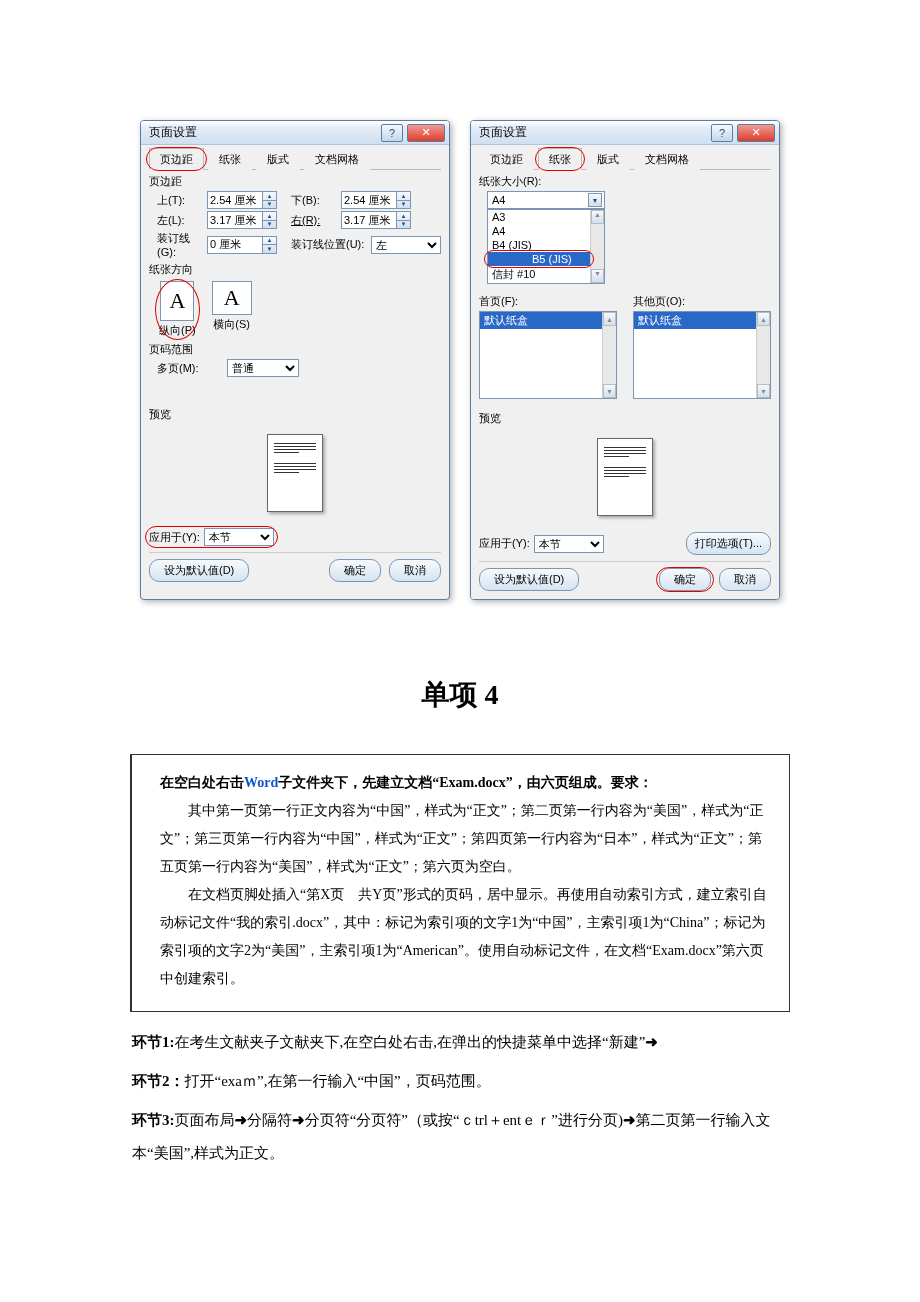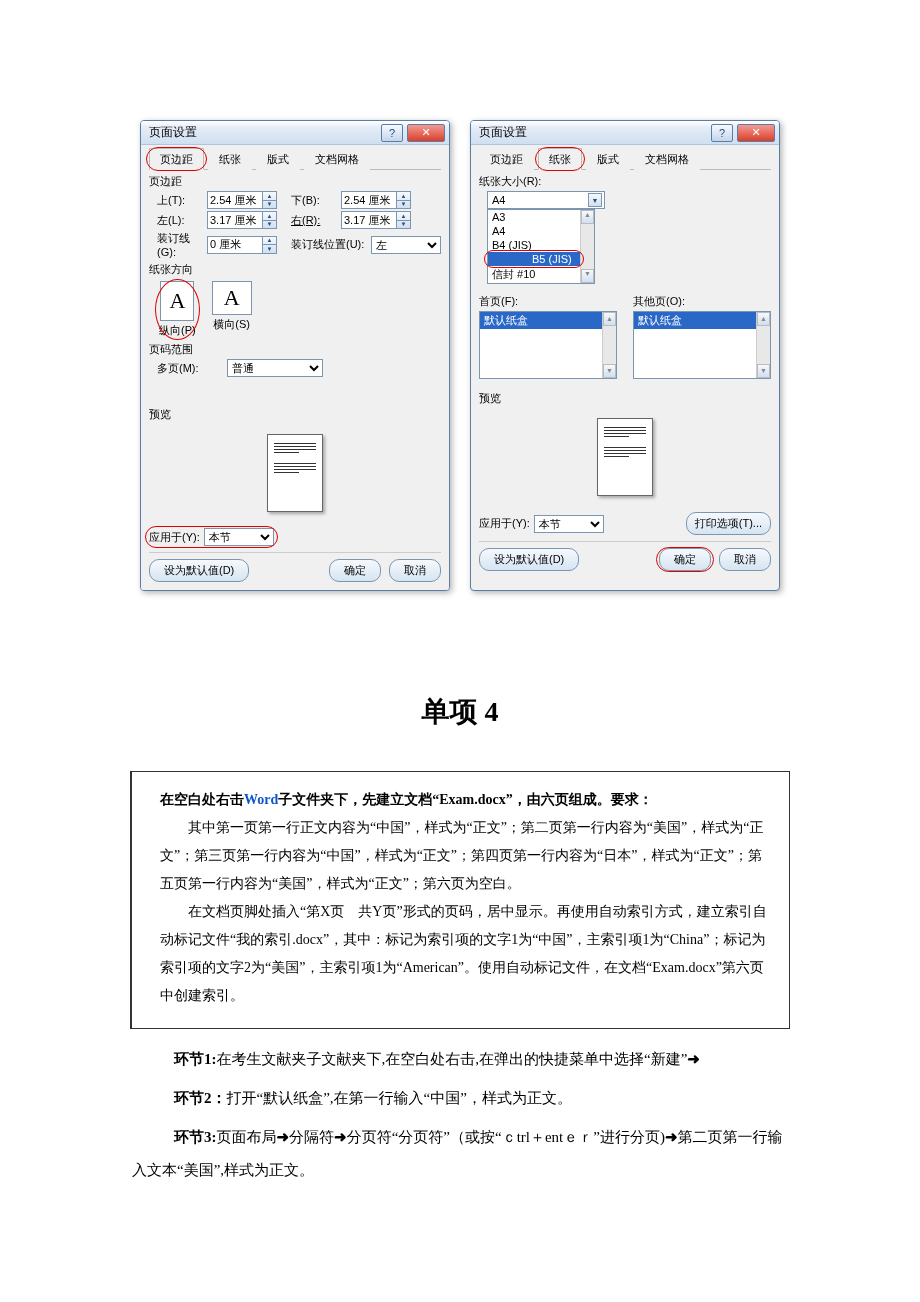--- a/index.html
+++ b/index.html
@@ -6,21 +6,21 @@
   body {
     margin: 0;
     padding: 0;
     background: #fff;
     font-family: "Microsoft YaHei", "SimSun", sans-serif;
     font-size: 12px;
     color: #000;
     width: 920px;
   }
   .container { padding: 120px 130px 40px 130px; }
-  .dialogs-row { display: flex; gap: 20px; justify-content: center; margin-bottom: 102px; }
+  .dialogs-row { display: flex; gap: 20px; justify-content: center; margin-bottom: 76px; }
   .dialog {
     width: 310px;
     border: 1px solid #5a7da6;
     background: #f0f0f0;
     box-shadow: 2px 2px 6px rgba(0,0,0,0.3);
     border-radius: 4px;
     overflow: hidden;
   }
   .titlebar {
     display: flex;
@@ -159,34 +159,33 @@
     background: linear-gradient(to bottom, #f6f9fd, #d0dff0);
     border: 1px solid #7a96b0;
     display: flex; align-items: center; justify-content: center;
     font-size: 7px;
     color: #2a4d7a;
   }
   .dd-list {
     border: 1px solid #7a96b0;
     background: #fff;
     font-size: 11px;
-    width: 108px;
+    width: 118px;
     position: relative;
   }
   .dd-list .opt { padding: 1px 4px; }
   .dd-list .opt.sel { background: #2a68c8; color: #fff; padding-left: 44px; }
   .paper-src-row { display: flex; gap: 16px; margin-top: 6px; }
   .paper-src-col { flex: 1; }
   .paper-src-col .listbox {
     border: 1px solid #7a96b0;
     background: #fff;
-    height: 68px;
+    height: 88px;
     font-size: 11px;
     position: relative;
-    font-family: Liberation Serif, serif;
   }
   .paper-src-col .listbox .opt { padding: 1px 4px; }
   .paper-src-col .listbox .opt.sel { background: #2a68c8; color: #fff; }
   .paper-src-col .listbox .scroll {
     position: absolute; right: 0; top: 0; bottom: 0;
     width: 14px;
     background: #e8e8e8;
     border-left: 1px solid #ccc;
     display: flex; flex-direction: column; justify-content: space-between;
   }
@@ -217,21 +216,21 @@
   .instruction-box .header-line { font-weight: bold; text-indent: 0; }
   .instruction-box .word { color: #1155cc; font-weight: bold; }
   .instruction-box p { margin: 0; text-indent: 2em; }
   .body-text {
     font-family: "SimSun", serif;
     font-size: 15px;
     line-height: 2.2;
     padding: 0 2px;
   }
   .body-text p { margin: 0 0 6px; }
-  .body-text .label { font-weight: bold; margin-left: 42px; }
+  .body-text .label { font-weight: bold; }
   .arrow-char { font-weight: bold; }
 </style>
 </head>
 <body>
 
 <div class="container">
 
   <div class="dialogs-row">
 
     <div class="dialog">
@@ -307,21 +306,21 @@
             <span>纵向(P)</span>
           </div>
           <div class="orient">
             <div class="orient-box land">A</div>
             <span>横向(S)</span>
           </div>
         </div>
         <div class="fieldset-label">页码范围</div>
         <div class="row" style="padding-left:8px;">
           <span class="lbl">多页(M):</span>
-          <select class="small" style="width:96px;margin-left:20px;"><option>普通</option></select>
+          <select class="small" style="width:72px;margin-left:20px;"><option>普通</option></select>
         </div>
         <div style="height:24px;"></div>
         <div class="fieldset-label">预览</div>
         <div class="preview-area">
           <div class="preview-page">
             <div></div>
               <div></div>
               <div></div>
               <div style="width:60%"></div>
             <div style="border:none;height:6px;"></div>
@@ -446,20 +445,20 @@
     </p>
     <p>其中第一页第一行正文内容为“中国”，样式为“正文”；第二页第一行内容为“美国”，样式为“正文”；第三页第一行内容为“中国”，样式为“正文”；第四页第一行内容为“日本”，样式为“正文”；第五页第一行内容为“美国”，样式为“正文”；第六页为空白。</p>
     <p>在文档页脚处插入“第X页　共Y页”形式的页码，居中显示。再使用自动索引方式，建立索引自动标记文件“我的索引.docx”，其中：标记为索引项的文字1为“中国”，主索引项1为“China”；标记为索引项的文字2为“美国”，主索引项1为“American”。使用自动标记文件，在文档“Exam.docx”第六页中创建索引。</p>
   </div>
 
   <div class="body-text">
     <p>
       <span class="label">环节1:</span><span>在考生文献夹子文献夹下,在空白处右击,在弹出的快捷菜单中选择“新建”</span><span class="arrow-char">➜</span>
     </p>
     <p>
-      <span class="label">环节2：</span><span>打开“默认纸盒”,在第一行输入“中国”，样式为正文。</span>
+      <span class="label">环节2：</span><span>打开“exaｍ”,在第一行输入“中国”，页码范围。</span>
     </p>
     <p>
       <span class="label">环节3:</span><span>页面布局</span><span class="arrow-char">➜</span><span>分隔符</span><span class="arrow-char">➜</span><span>分页符“分页符”（或按“ｃtrl＋entｅｒ”进行分页)</span><span class="arrow-char">➜</span><span>第二页第一行输入文本“美国”,样式为正文。</span>
     </p>
   </div>
 
 </div>
 
 </body></html>

